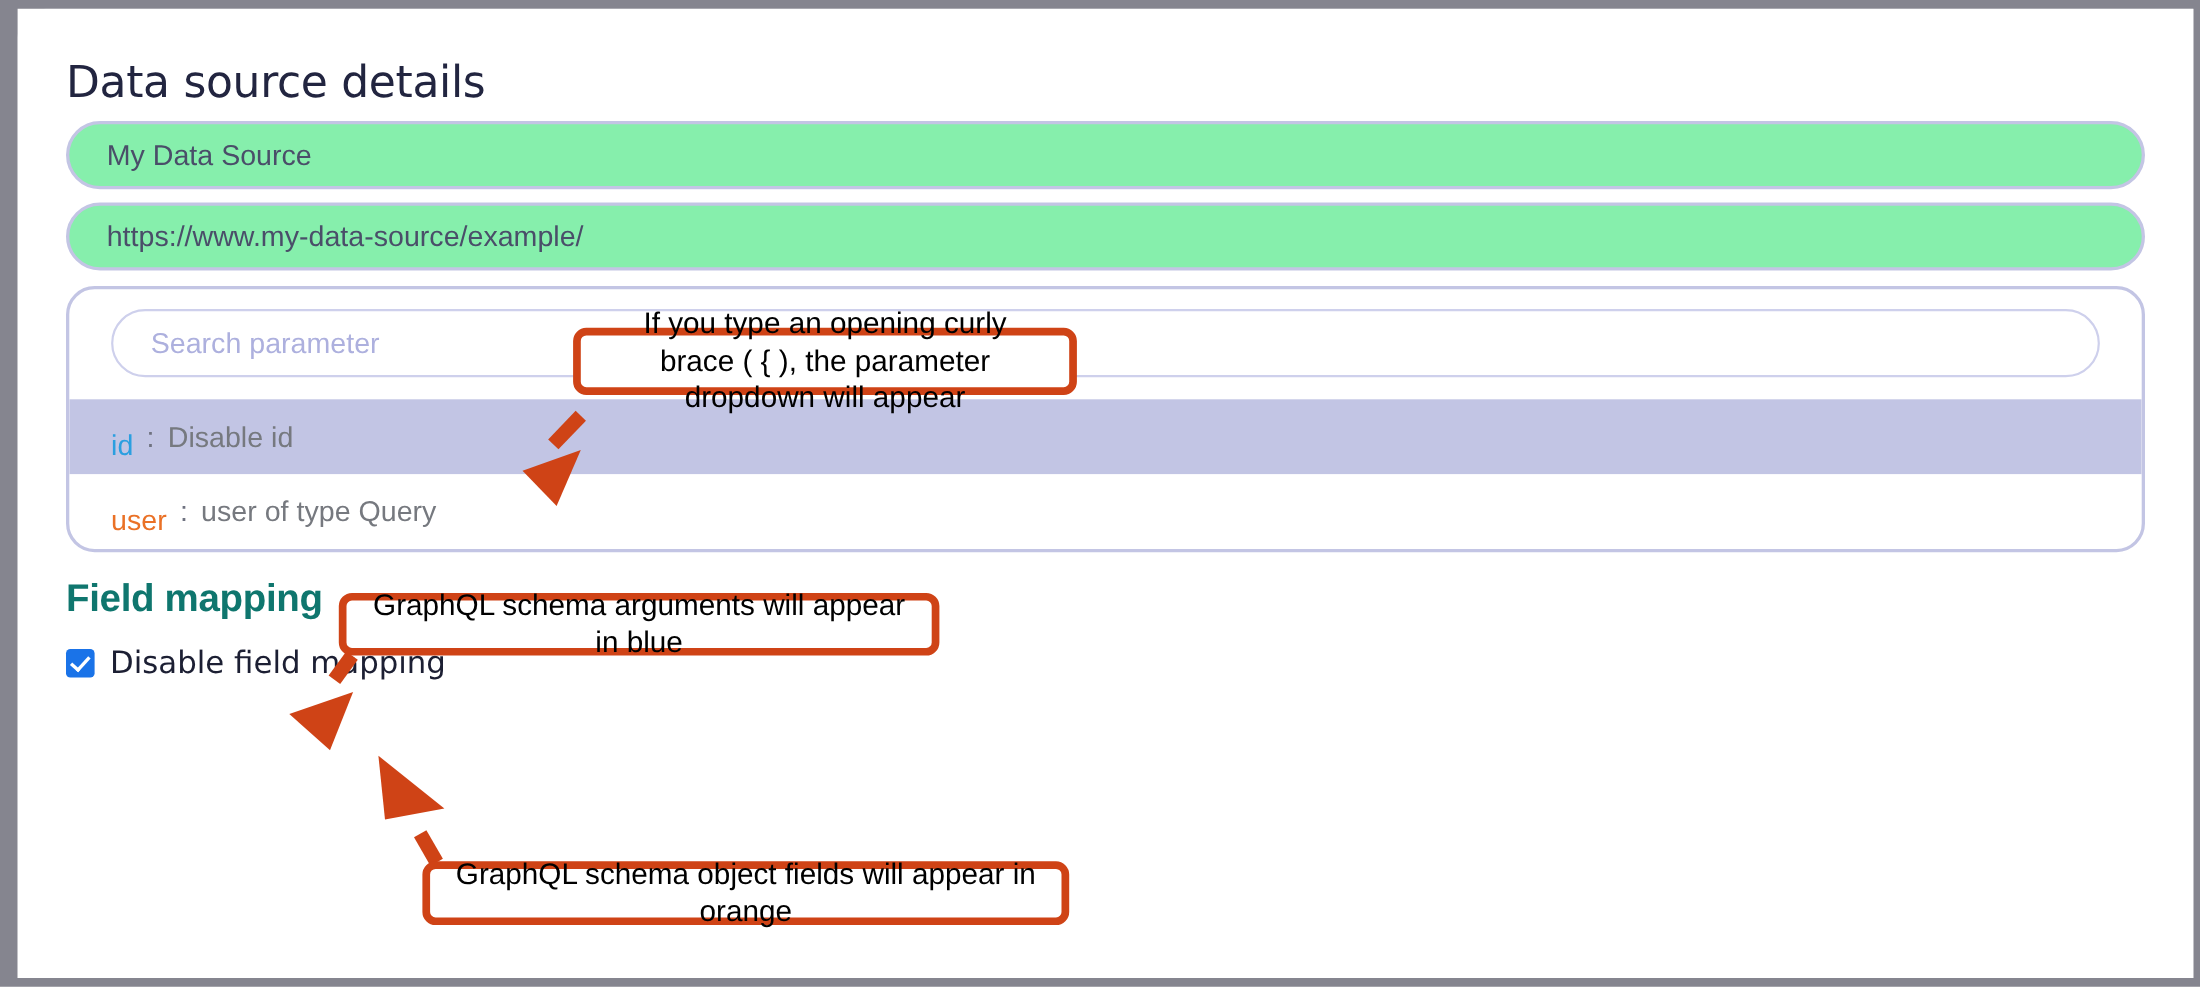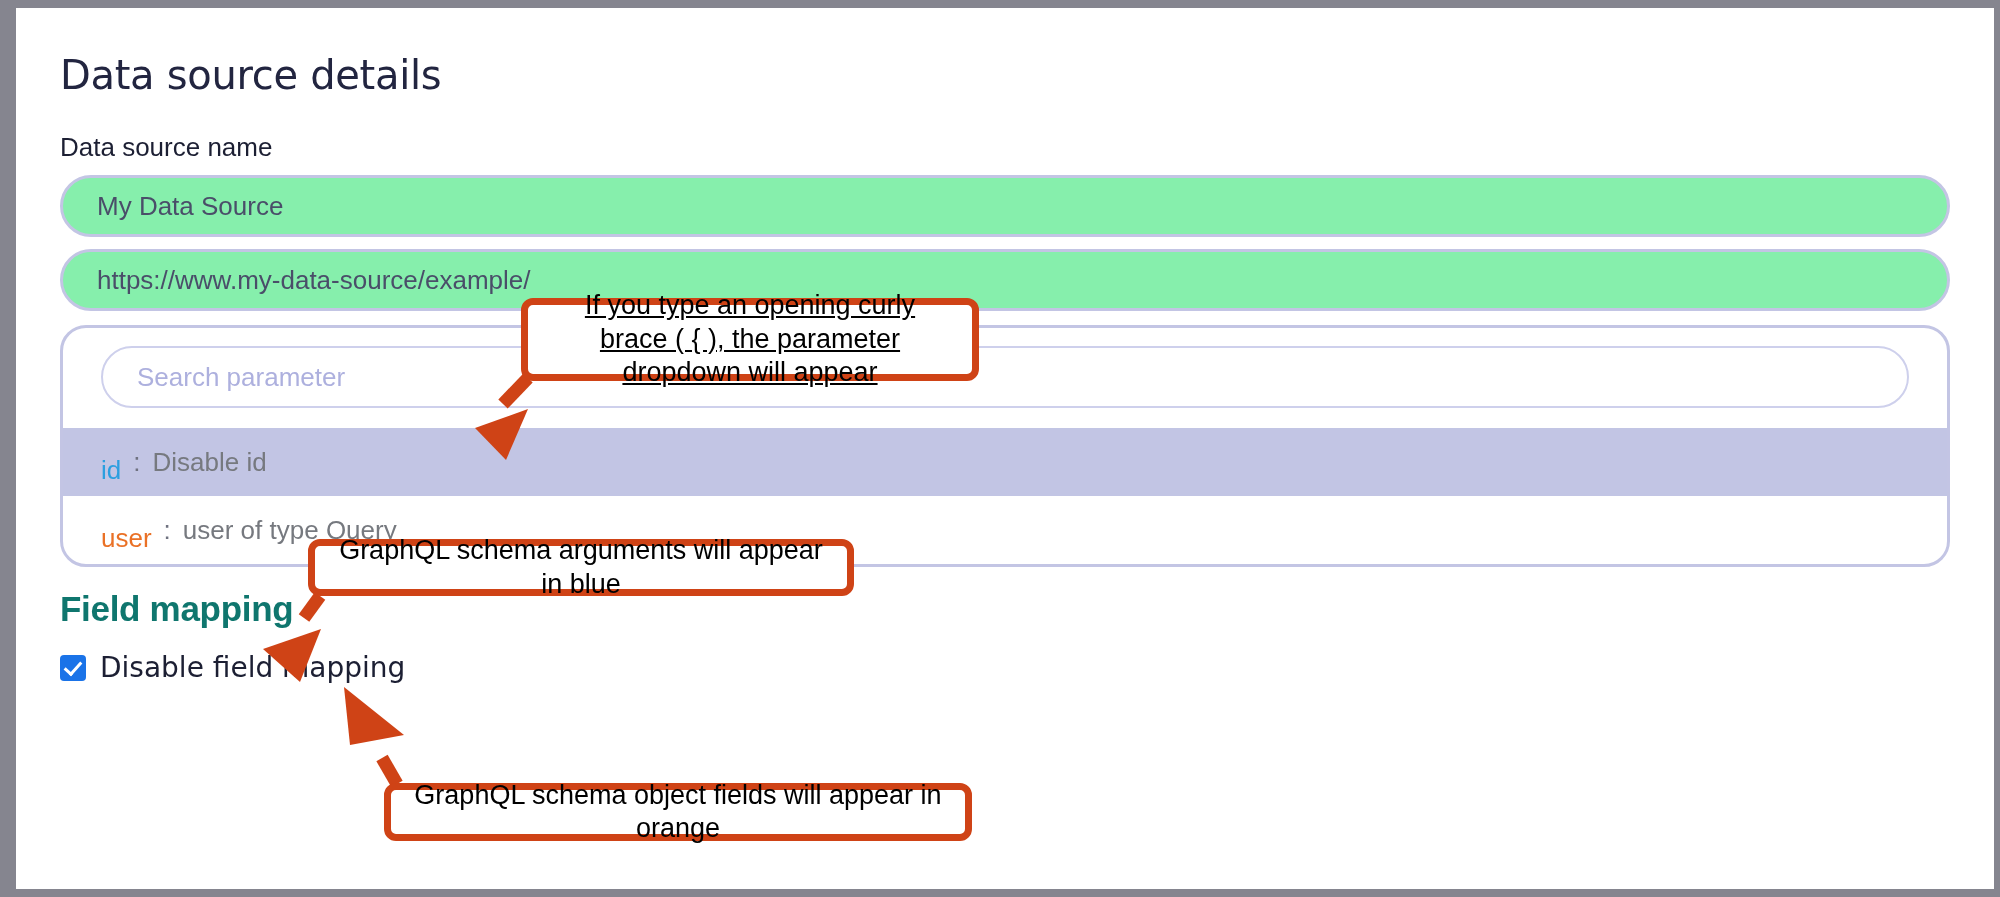--- a/index.html
+++ b/index.html
@@ -191,38 +191,37 @@
     font-size: 27px;
     line-height: 1.24;
     text-align: center;
     display: flex;
     align-items: center;
     justify-content: center;
     padding: 10px 22px;
     z-index: 40;
     font-family: "Liberation Sans", sans-serif;
   }
-  .callout-1 { left: 505px; top: 290px; width: 458px; height: 83px; text-decoration: underline; }
+  .callout-1 { left: 505px; top: 290px; width: 458px; height: 61px; }
   .callout-2 { left: 292px; top: 531px; width: 546px; height: 57px; }
   .callout-3 { left: 368px; top: 775px; width: 588px; height: 58px; }
 
   .arrow-svg { position: absolute; left: 0; top: 0; z-index: 35; pointer-events: none; }
 </style>
 </head>
 <body>
 
 <div class="window">
   <div class="app">
 
 
     <div class="body">
 
       <div class="section-title">Data source details</div>
 
-      <div class="field-label">Data source name</div>
       <div class="text-input">My Data Source</div>
 
       <div class="text-input">https://www.my-data-source/example/</div>
 
       <div class="dropdown">
         <div class="dropdown-search-wrap">
           <div class="dropdown-search">Search parameter</div>
         </div>
 
         <div class="opt-row highlighted">

